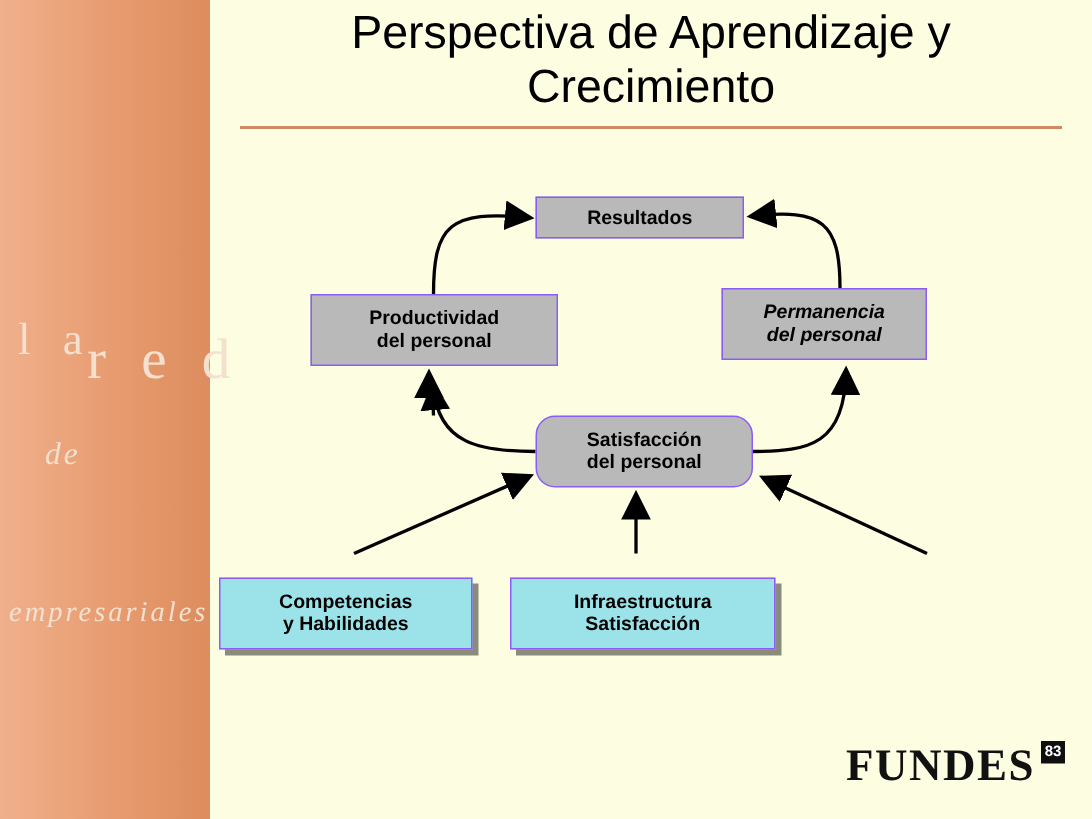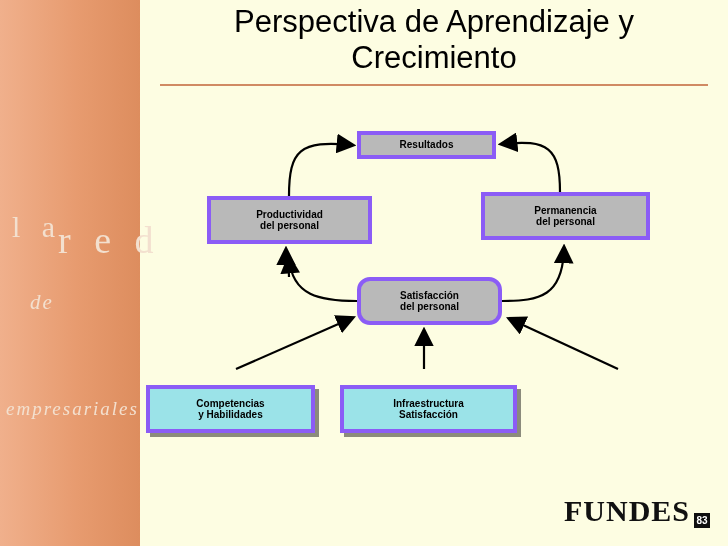--- a/index.html
+++ b/index.html
@@ -68,34 +68,34 @@
 
   
   .node {
     position: absolute;
     box-sizing: border-box;
     display: flex;
     align-items: center;
     justify-content: center;
     text-align: center;
     font-weight: bold;
-    font-size: 10px;
+    font-size: 13px;
     color: #000;
     line-height: 1.12;
-    border: 4px solid #8b5cf6;
+    border: 1px solid #8b5cf6;
     white-space: pre-line;
     font-family: "Liberation Sans", sans-serif;
   }
   .grey { background: #b9b9b9; }
   .cyan { background: #9be3e8; margin-top: 16px; }
   .shadow { box-shadow: 4px 4px 0 rgba(0,0,0,0.45); }
 
   #n-resultados      { left: 357px; top: 131px; width: 139px; height: 28px; }
   #n-productividad   { left: 207px; top: 196px; width: 165px; height: 48px; }
-  #n-permanencia     { left: 481px; top: 192px; width: 169px; height: 48px; }
+  #n-permanencia     { left: 481px; top: 192px; width: 137px; height: 48px; font-style: italic; }
   #n-satisfaccion    { left: 357px; top: 277px; width: 145px; height: 48px; border-radius: 13px; }
   #n-competencias    { left: 146px; top: 369px; width: 169px; height: 48px; }
   #n-infraestructura { left: 340px; top: 369px; width: 177px; height: 48px; }
   #n-clima           { left: 540px; top: 369px; width: 170px; height: 28px; }
 
   #arrows {
     position: absolute;
     left: 0; top: 0;
     width: 728px;
     height: 546px;
@@ -112,21 +112,21 @@
     color: #111;
   }
   #logo-text {
     font-family: "Liberation Serif", serif;
     font-size: 30px;
     font-weight: bold;
     letter-spacing: 1px;
   }
   #logo-mark {
     margin-left: 4px;
-    margin-top: 19px;
+    margin-top: 0;
     width: 16px;
     height: 15px;
     background: #0f0f0f;
     color: #ffffff;
     font-size: 10px;
     font-weight: bold;
     display: flex;
     align-items: center;
     justify-content: center;
     font-family: "Liberation Sans", sans-serif;

